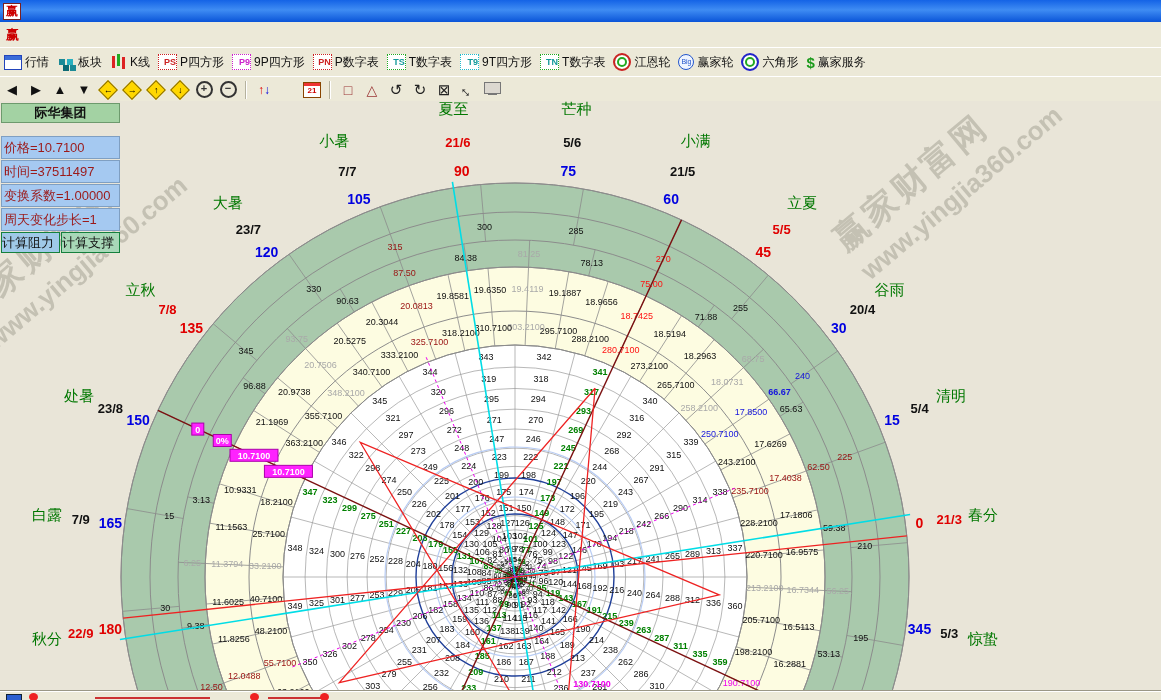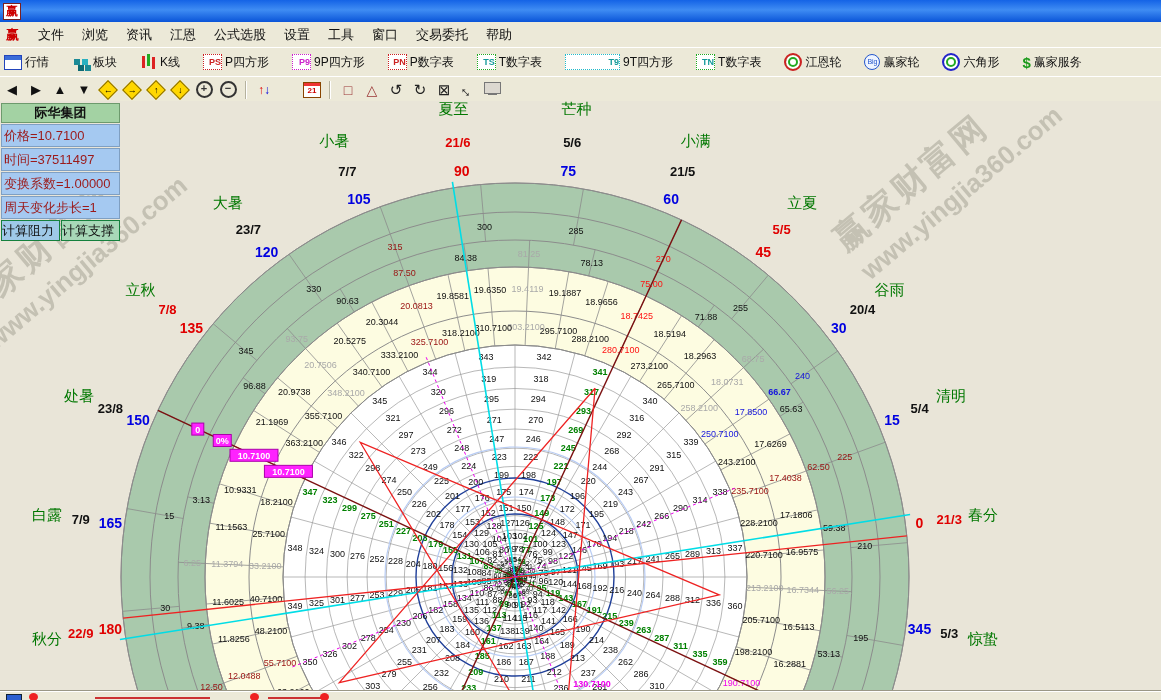--- a/index.html
+++ b/index.html
@@ -9,21 +9,21 @@
     background:linear-gradient(#1463e6,#3f8cf3 45%,#0a54d8);display:flex;align-items:center;
     color:#fff;font-weight:bold;font-size:13px;border-bottom:1px solid #05338a;}
   .titlebar .appico{width:16px;height:15px;background:#fff;color:#cc0000;font-size:12px;font-weight:bold;
     margin:0 4px 0 3px;text-align:center;line-height:15px;border:1px solid #7a2020;}
   .menubar{position:absolute;left:0;top:22px;width:1161px;height:25px;background:#ECE9D8;
     display:flex;align-items:center;font-size:13px;color:#111;border-bottom:1px solid #c9c5b2;}
   .menubar .appico2{color:#cc0000;font-weight:bold;margin:0 10px 0 6px;}
   .menuitem{padding:3px 9px;cursor:default;}
   .toolbar{position:absolute;left:0;width:1161px;background:#ECE9D8;display:flex;align-items:center;
     border-top:1px solid #fff;border-bottom:1px solid #b5b29e;font-size:12px;color:#111;}
-  #toolbar1{top:47px;height:28px;gap:15px;}
+  #toolbar1{top:47px;height:28px;}
   #toolbar2{top:76px;height:25px;}
   .tbtn{display:flex;align-items:center;margin:0 4px;white-space:nowrap;}
   .tbtn .lbl{margin-left:3px;}
   .icbox{display:inline-block;width:17px;height:14px;line-height:14px;text-align:right;
     font-size:9px;font-weight:bold;background:#fff;}
   .ic-table{display:inline-block;width:16px;height:13px;border:1px solid #2244bb;
     background:linear-gradient(#3a6cd8 0 4px,#fff 4px),
     repeating-linear-gradient(90deg,#9ab 0 1px,transparent 1px 5px);}
   .ic-blocks{display:inline-block;width:6px;height:6px;background:#1b8a96;margin:2px 10px 2px 2px;
     box-shadow:8px 0 0 #29b0c0,4px 6px 0 #0d6a74,11px 6px 0 #1b8a96;}
@@ -46,21 +46,21 @@
     text-align:center;line-height:13px;font-weight:bold;box-shadow:inset 0 3px 0 #e33;}
   .cal b{display:block;margin-top:3px;font-size:8px;line-height:9px;}
   .shape{font-size:14px;color:#993333;}
   .rot{font-size:15px;color:#222;}
   .updown b{color:#d00;font-size:12px;} .updown i{color:#00d;font-size:12px;font-style:normal;}
   .board{width:15px;height:10px;background:#dcd8d0;border:1px solid #777;margin-top:-3px;
     box-shadow:0 5px 0 -4px #777;}
   
   #panel{position:absolute;left:1px;top:103px;width:119px;z-index:5;font-size:13px;}
   #panel .hd{background:#A3D2A3;border:1px solid #6d9a6d;text-align:center;height:18px;line-height:18px;
-    font-weight:bold;color:#111;margin-bottom:1px;}
+    font-weight:bold;color:#111;margin-bottom:13px;}
   #panel .row{background:#A5C9F1;border:1px solid #7f9fc2;color:#9B1A1A;font-weight:normal;
     height:21px;line-height:21px;padding-left:2px;margin-bottom:1px;white-space:nowrap;overflow:hidden;}
   #panel .btns{display:flex;}
   #panel .btns div{flex:1;height:19px;line-height:19px;text-align:left;border:1px solid #15803d;color:#111;}
   #panel .btns .b1{background:#9FC9E8;margin-right:1px;}
   #panel .btns .b2{background:#A8D8B8;}
   
   #wheelsvg{position:absolute;left:0;top:101px;}
   .wm{position:absolute;z-index:3;color:rgba(150,148,135,0.45);font-weight:bold;
     transform:rotate(-40deg);pointer-events:none;line-height:1.35;}
@@ -75,21 +75,20 @@
 </style>
 </head>
 <body>
 
 <div class="titlebar">
   <span class="appico">赢</span>
 </div>
 
 <div class="menubar">
   <span class="appico2">赢</span>
-  <span id="menu-items"><span class="menuitem">文件</span><span class="menuitem">浏览</span><span class="menuitem">资讯</span><span class="menuitem">江恩</span><span class="menuitem">公式选股</span><span class="menuitem">设置</span><span class="menuitem">工具</span><span class="menuitem">窗口</span><span class="menuitem">交易委托</span><span class="menuitem">帮助</span></span>
 </div>
 
 <div class="toolbar" id="toolbar1">
     <span class="tbtn">
       <span class="ic-table"></span>
       <span class="lbl">行情</span>
     </span>
     <span class="tbtn">
       <span class="ic-blocks"></span>
       <span class="lbl">板块</span>
@@ -108,21 +107,21 @@
     </span>
     <span class="tbtn">
       <span class="icbox" style="color: rgb(204, 34, 34); border: 1px dotted rgb(204, 34, 34);">PN</span>
       <span class="lbl">P数字表</span>
     </span>
     <span class="tbtn">
       <span class="icbox" style="color: rgb(17, 153, 153); border: 1px dotted rgb(34, 170, 34);">TS</span>
       <span class="lbl">T数字表</span>
     </span>
     <span class="tbtn">
-      <span class="icbox" style="color: rgb(17, 153, 153); border: 1px dotted rgb(34, 187, 204); padding-left: 36px;">T9</span>
+      <span class="icbox" style="color: rgb(17, 153, 153); border: 1px dotted rgb(34, 187, 204);">T9</span>
       <span class="lbl">9T四方形</span>
     </span>
     <span class="tbtn">
       <span class="icbox" style="color: rgb(17, 153, 153); border: 1px dotted rgb(34, 170, 34);">TN</span>
       <span class="lbl">T数字表</span>
     </span>
     <span class="tbtn">
       <span class="ic-circ"></span>
       <span class="lbl">江恩轮</span>
     </span>

